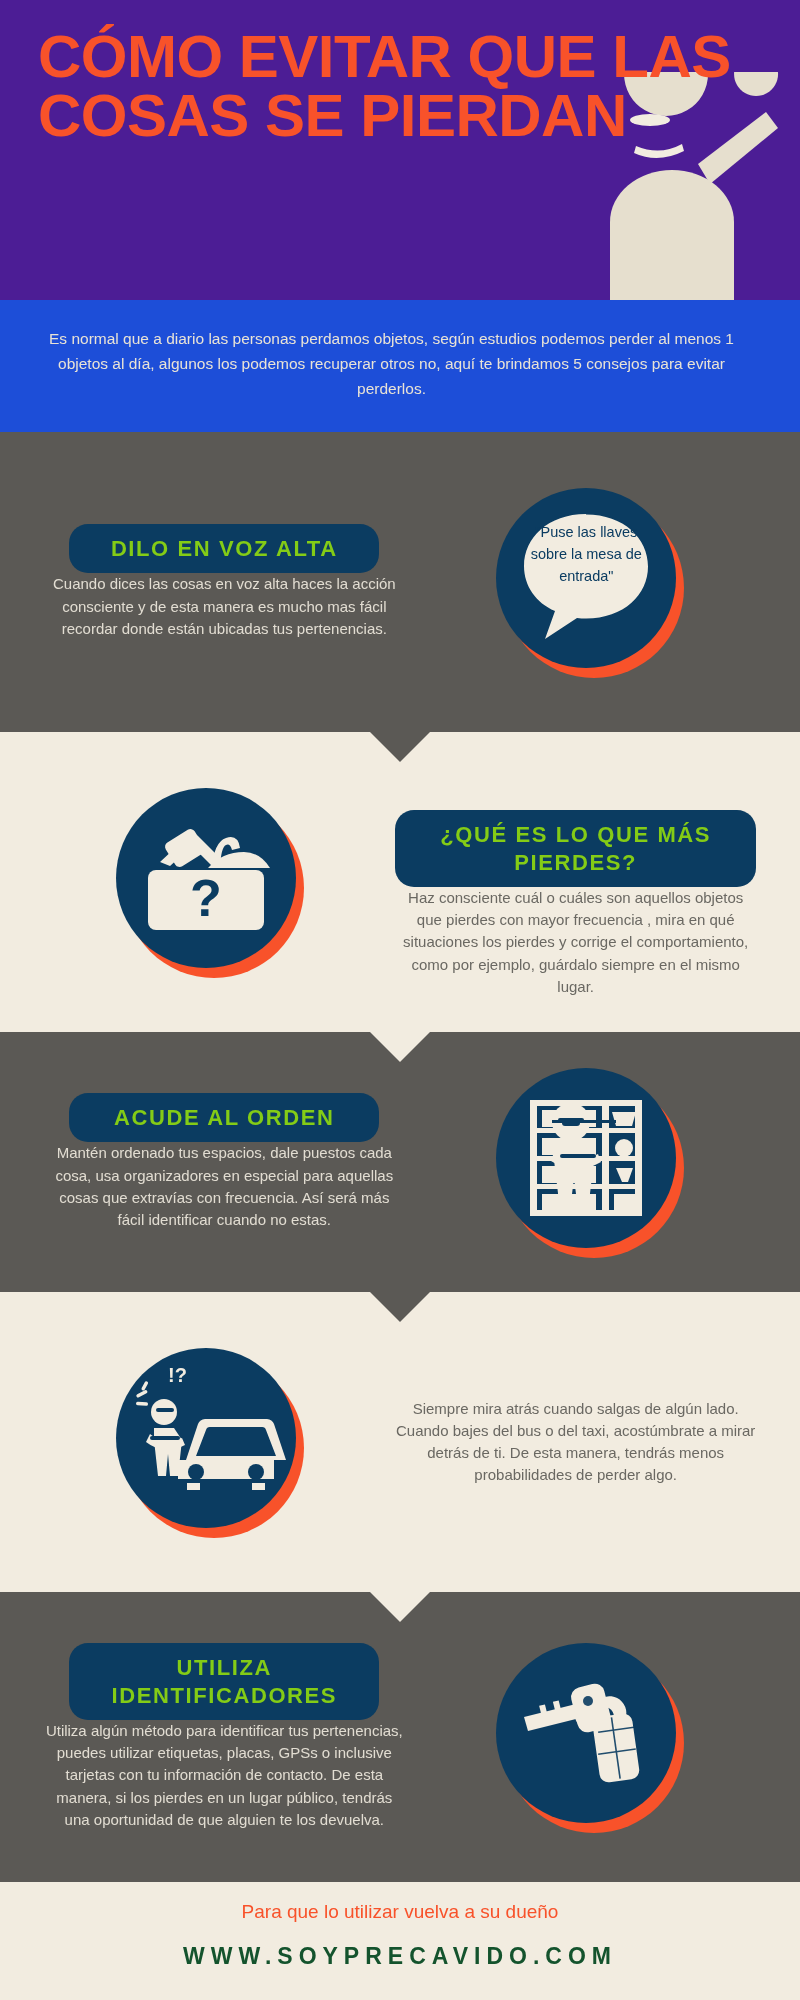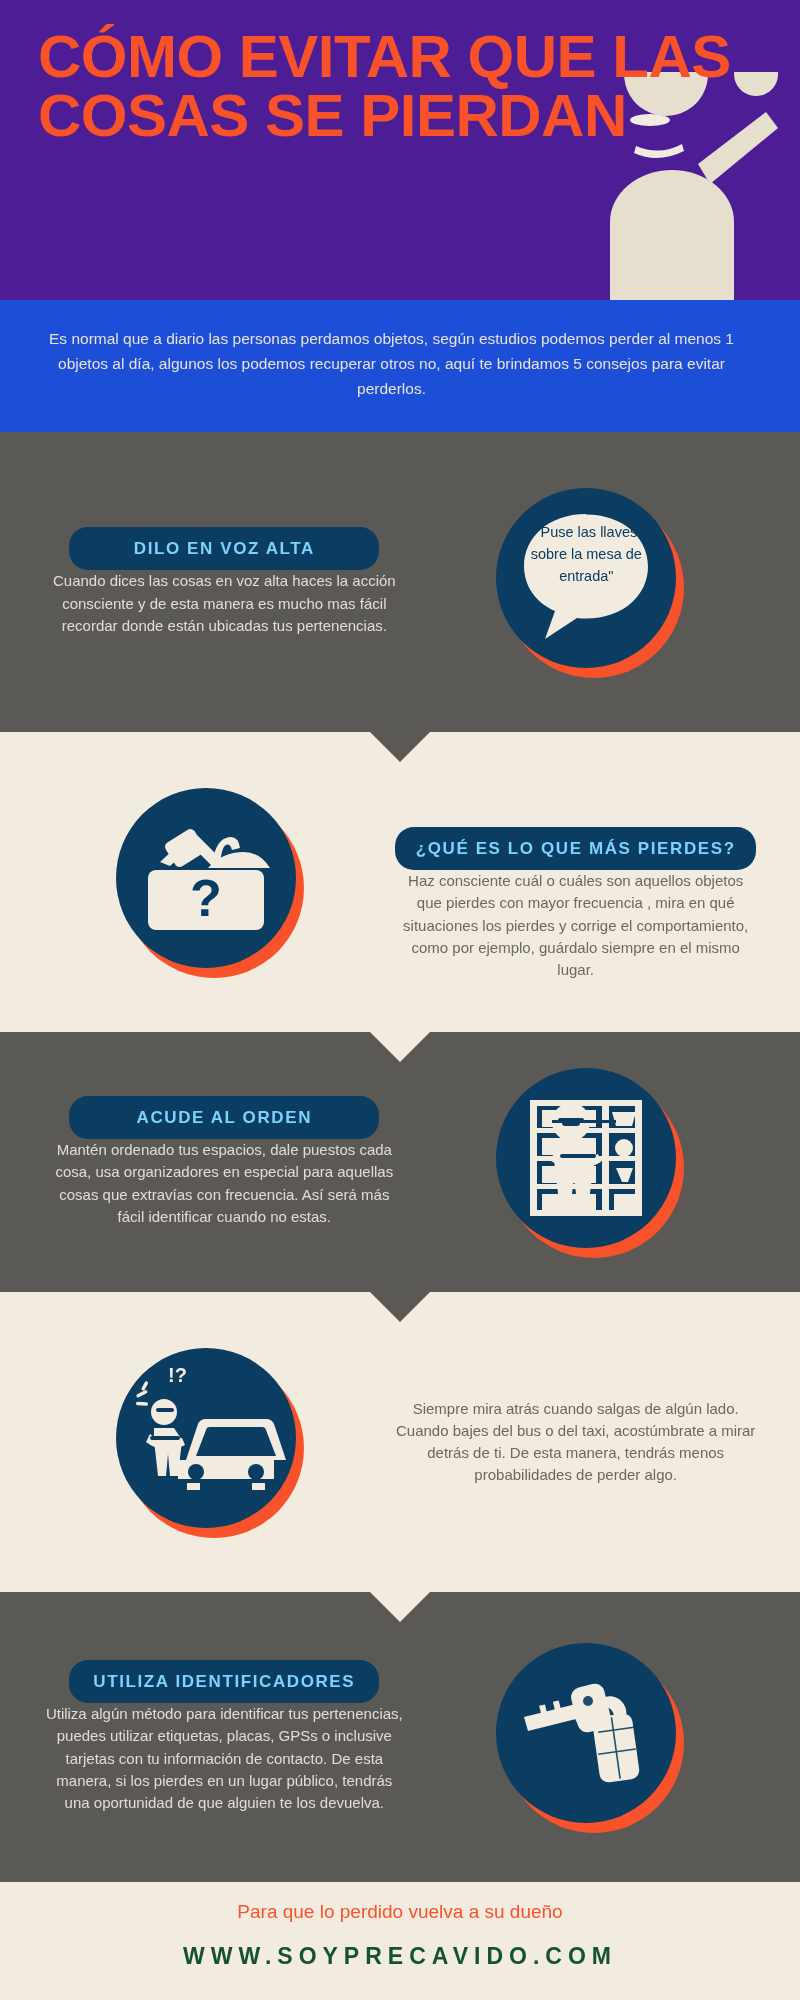--- a/index.html
+++ b/index.html
@@ -89,22 +89,22 @@
   .col-icon {
     width: 48%;
     display: flex;
     align-items: center;
     justify-content: center;
   }
 
   .band {
     display: block;
     background: #0b3c61;
-    color: #7dd3fc;
-    font-size: 17px;
+    color: #84cc16;
+    font-size: 22px;
     font-weight: bold;
     letter-spacing: 1.6px;
     text-align: center;
     text-transform: uppercase;
     padding: 11px 14px;
     line-height: 1.25;
     box-sizing: border-box;
     border-radius: 19px;
   }
   .band.narrow { width: 86%; margin: 0 auto; }
@@ -368,18 +368,18 @@
                 <rect x="119" y="74" width="1.6" height="62" transform="rotate(-8 120 105)"></rect>
               </g>
             </svg>
           </div>
         </div>
       </div>
     </div>
   </div>
 
   <div class="footer">
-    <div class="footer-tag">Para que lo perdido vuelva a su dueño</div>
+    <div class="footer-tag">Para que lo utilizar vuelva a su dueño</div>
     <div class="footer-url">WWW.SOYPRECAVIDO.COM</div>
 
   </div>
 
 </div>
 
 </body></html>

